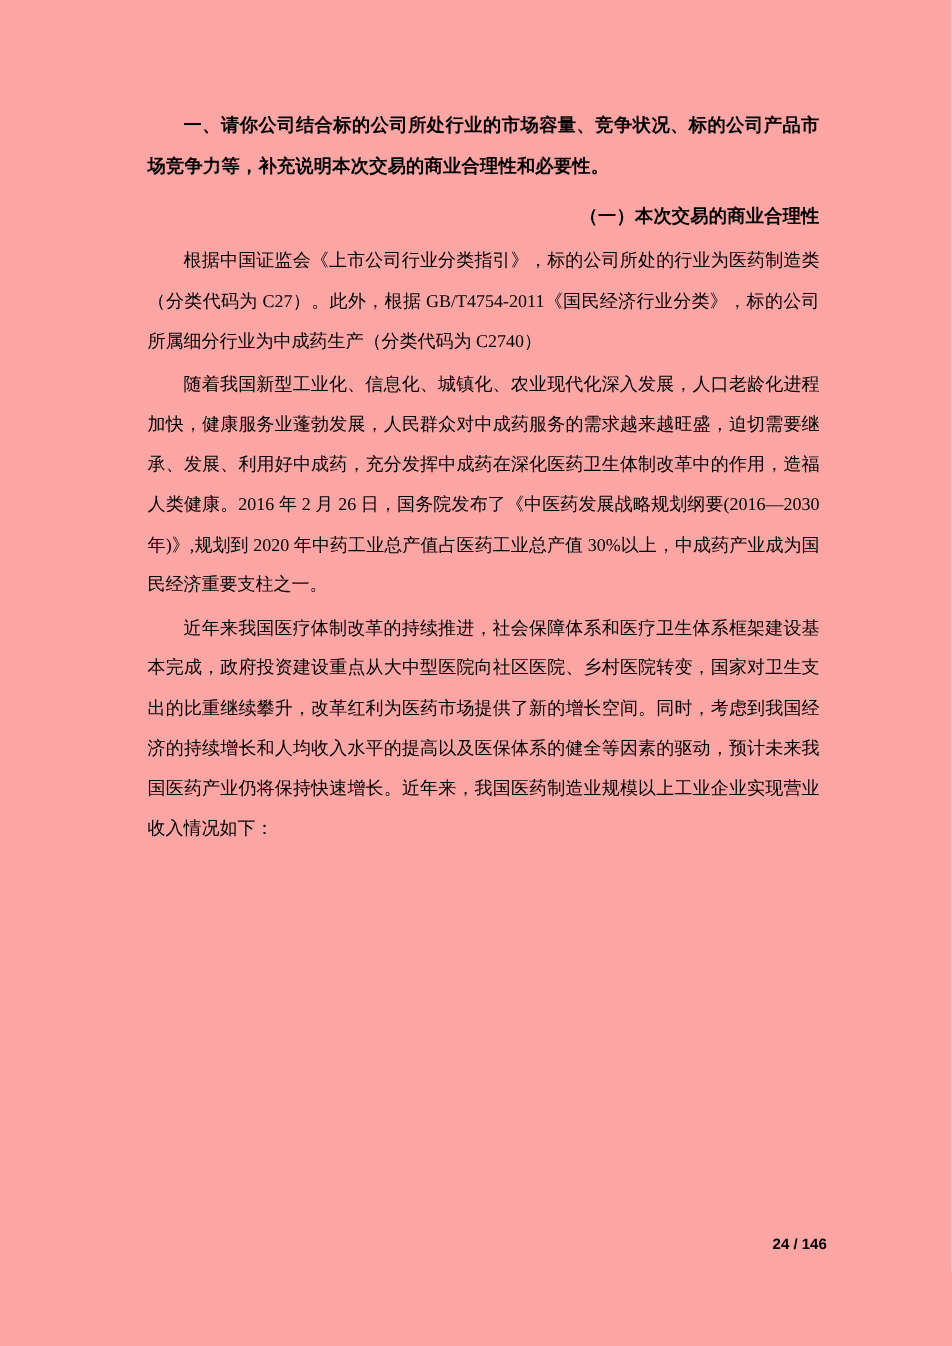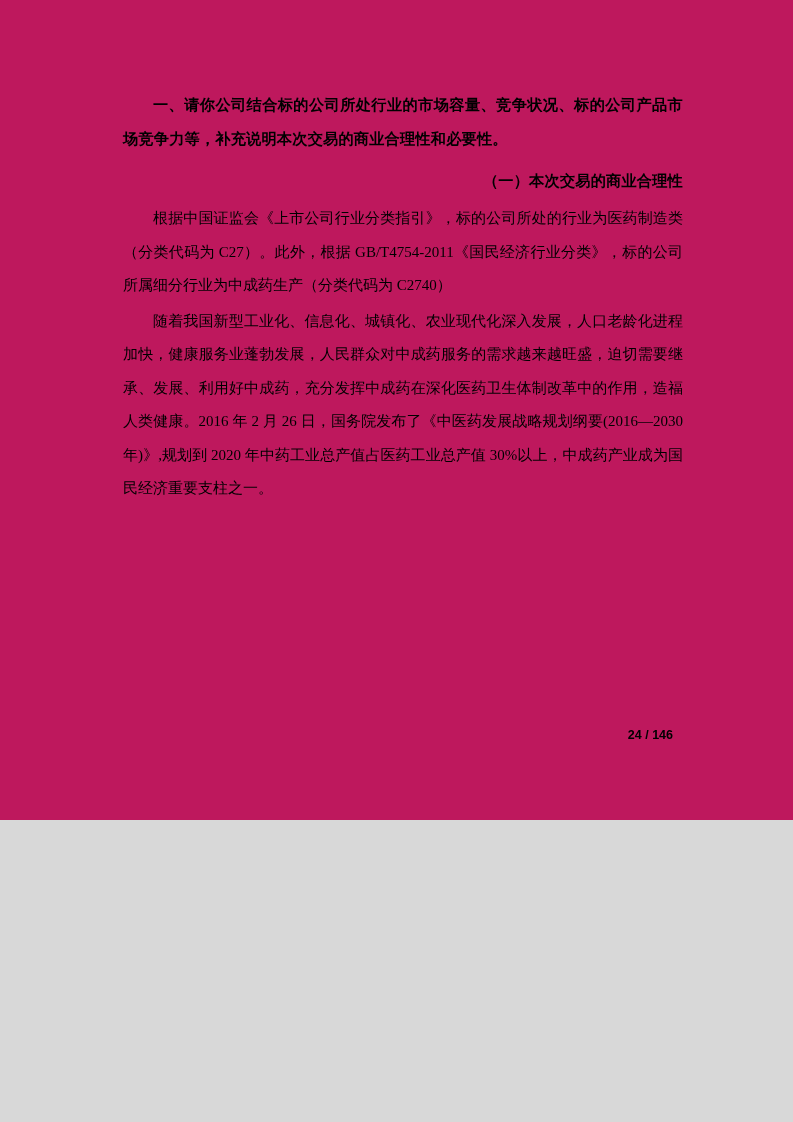--- a/index.html
+++ b/index.html
@@ -6,22 +6,22 @@
     margin: 0;
     padding: 0;
     background: #d8d8d8;
   }
   body {
     font-family: "Liberation Serif", "DejaVu Serif", serif;
   }
   .page {
     position: relative;
     width: 793px;
-    height: 820px;
-    background: #be185d;
+    height: 1122px;
+    background: #fca5a5;
     margin: 0 auto;
     overflow: hidden;
     box-sizing: border-box;
   }
   .page-inner {
     position: absolute;
     left: 123px;
     top: 88px;
     width: 560px;
   }
@@ -63,39 +63,40 @@
   .unit-line {
     font-size: 15px;
     line-height: 34px;
     text-align: right;
     color: #000000;
     margin: 14px 0 0 0;
     padding-right: 4px;
   }
   .page-number {
     position: absolute;
-    right: 120px;
+    right: 104px;
     bottom: 78px;
     font-family: "Liberation Sans", sans-serif;
     font-weight: bold;
     font-size: 12.5px;
     color: #000000;
   }
 </style>
 </head>
 <body>
 
 <div class="page">
   <div class="page-inner">
 
     <p class="heading-1">一、请你公司结合标的公司所处行业的市场容量、竞争状况、标的公司产品市场竞争力等，补充说明本次交易的商业合理性和必要性。</p>
 
     <p class="heading-2">（一）本次交易的商业合理性</p>
 
 
     <p class="para">根据中国证监会《上市公司行业分类指引》，标的公司所处的行业为医药制造类（分类代码为 C27）。此外，根据 GB/T4754-2011《国民经济行业分类》，标的公司所属细分行业为中成药生产（分类代码为 C2740）</p>
     <p class="para">随着我国新型工业化、信息化、城镇化、农业现代化深入发展，人口老龄化进程加快，健康服务业蓬勃发展，人民群众对中成药服务的需求越来越旺盛，迫切需要继承、发展、利用好中成药，充分发挥中成药在深化医药卫生体制改革中的作用，造福人类健康。2016 年 2 月 26 日，国务院发布了《中医药发展战略规划纲要(2016—2030 年)》,规划到 2020 年中药工业总产值占医药工业总产值 30%以上，中成药产业成为国民经济重要支柱之一。</p>
+    <p class="para">近年来我国医疗体制改革的持续推进，社会保障体系和医疗卫生体系框架建设基本完成，政府投资建设重点从大中型医院向社区医院、乡村医院转变，国家对卫生支出的比重继续攀升，改革红利为医药市场提供了新的增长空间。同时，考虑到我国经济的持续增长和人均收入水平的提高以及医保体系的健全等因素的驱动，预计未来我国医药产业仍将保持快速增长。近年来，我国医药制造业规模以上工业企业实现营业收入情况如下：</p>
 
 
   </div>
 
   <div class="page-number">24 / 146</div>
 </div>
 
 </body></html>

